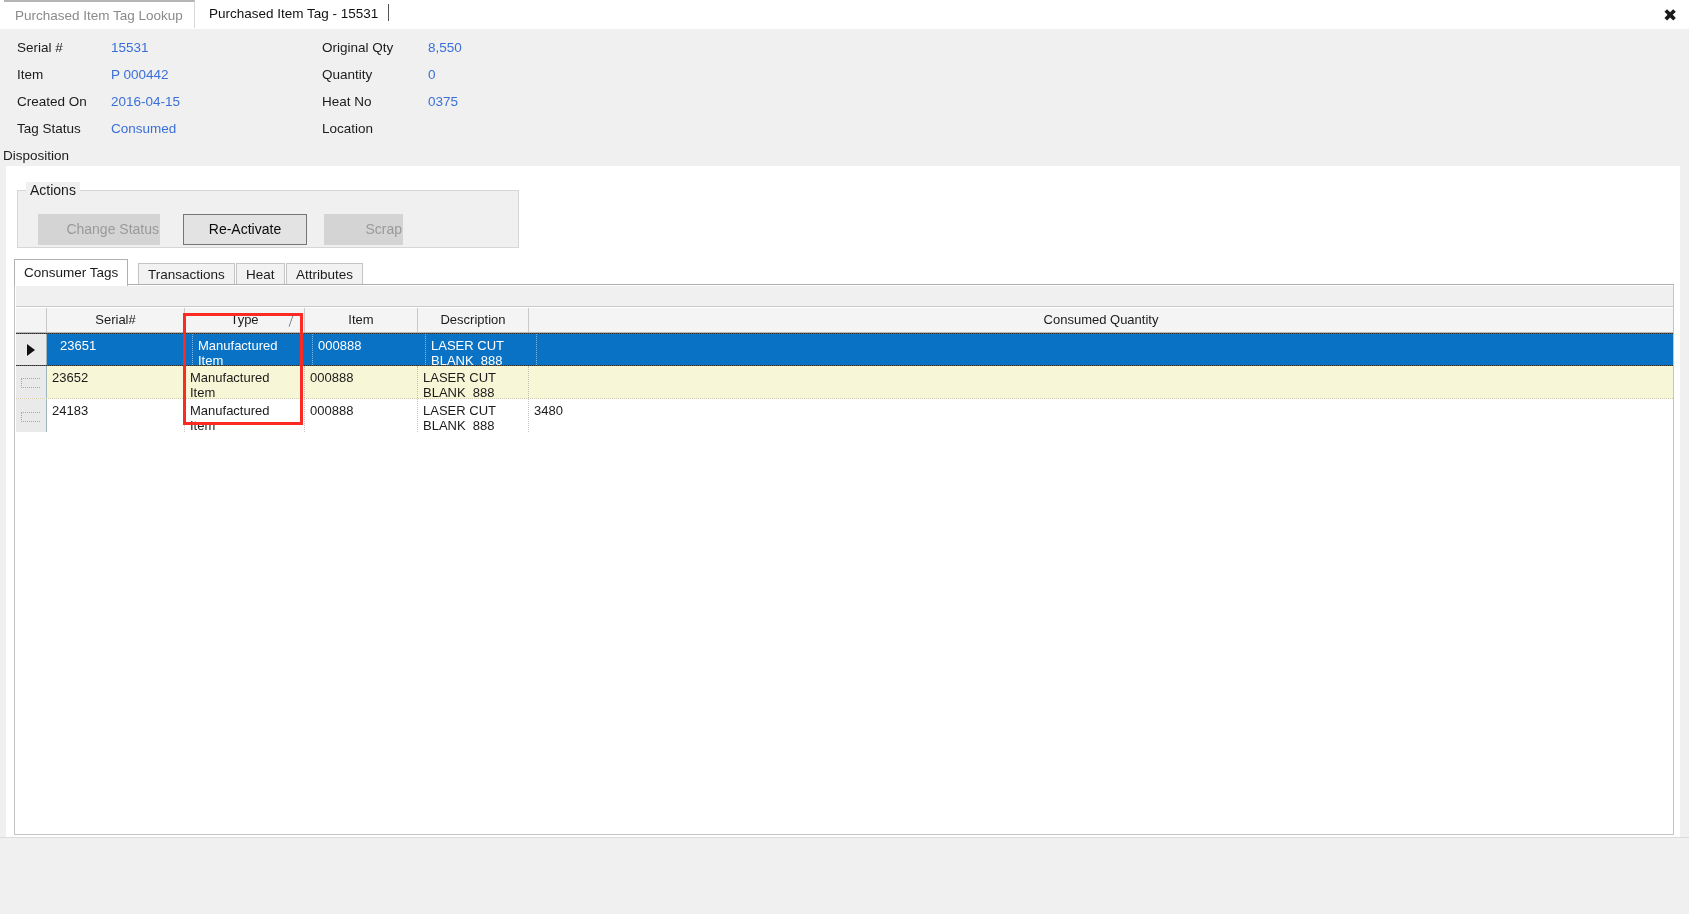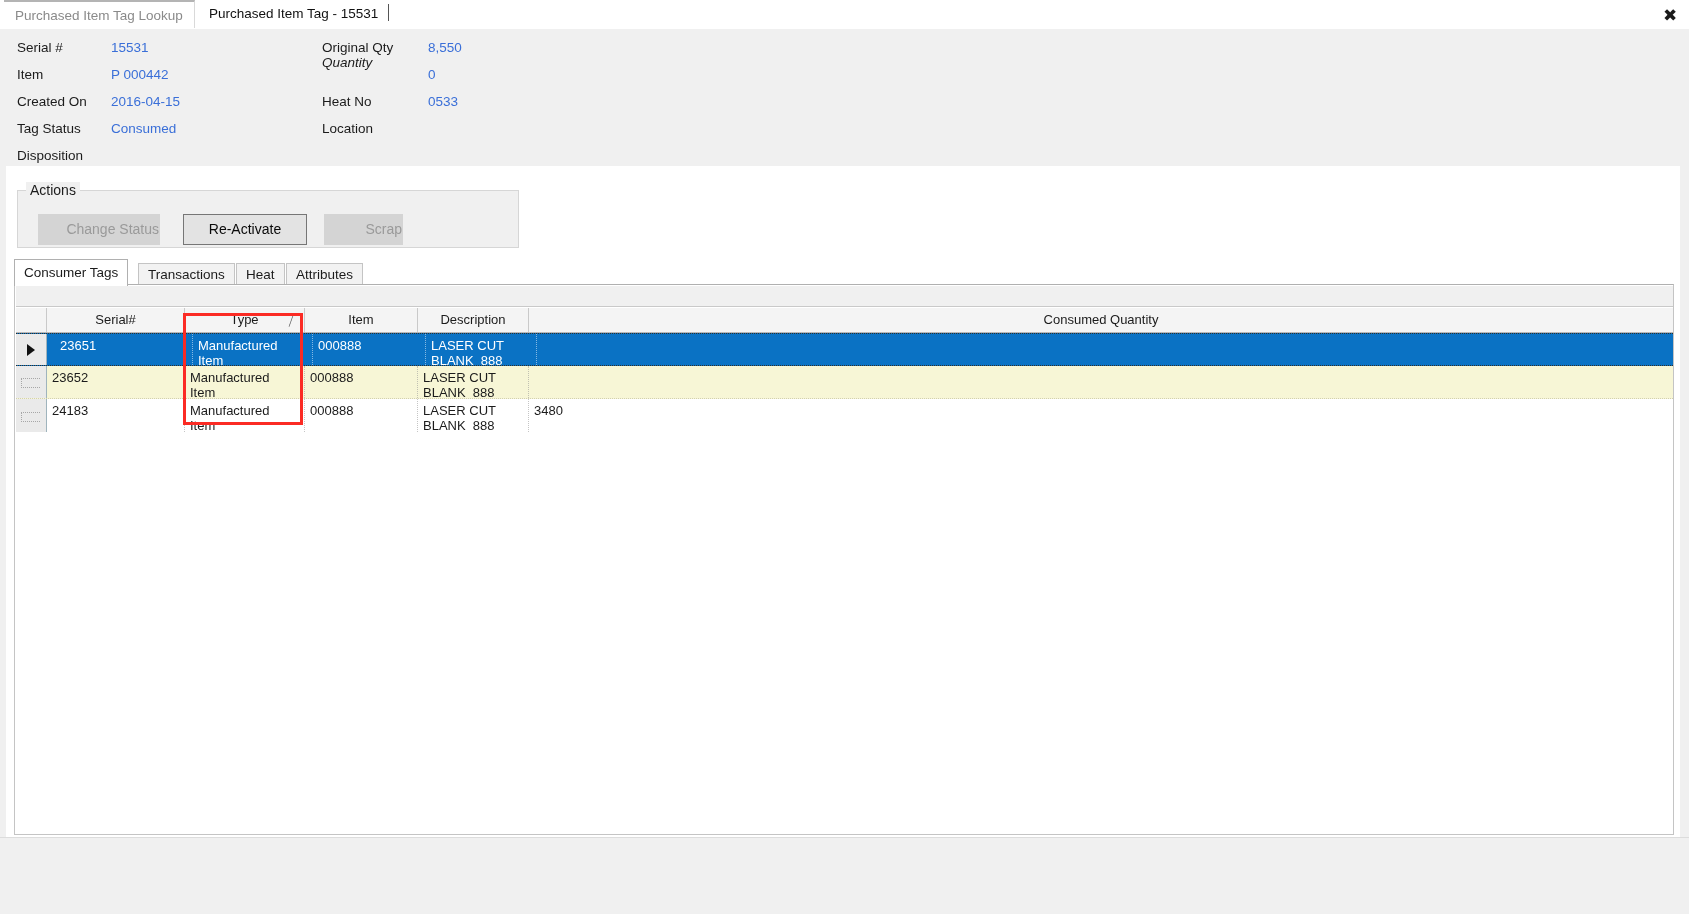--- a/index.html
+++ b/index.html
@@ -381,31 +381,31 @@
 
     <div class="fld-label" style="left:17px; top:38px;">Item</div>
     <div class="fld-value" style="left:111px; top:38px;">P 000442</div>
 
     <div class="fld-label" style="left:17px; top:65px;">Created On</div>
     <div class="fld-value" style="left:111px; top:65px;">2016-04-15</div>
 
     <div class="fld-label" style="left:17px; top:92px;">Tag Status</div>
     <div class="fld-value" style="left:111px; top:92px;">Consumed</div>
 
-    <div class="fld-label" style="left:17px; top:119px;">Disposition</div>
+    <div class="fld-label" style="left:3px; top:119px;">Disposition</div>
     <div class="fld-value" style="left:111px; top:119px;"></div>
 
     <div class="fld-label" style="left:322px; top:11px;">Original Qty</div>
     <div class="fld-value" style="left:428px; top:11px;">8,550</div>
 
-    <div class="fld-label" style="left:322px; top:26px;font-style:italic;">Quantity</div>
+    <div class="fld-label" style="left:322px; top:38px;">Quantity</div>
     <div class="fld-value" style="left:428px; top:38px;">0</div>
 
     <div class="fld-label" style="left:322px; top:65px;">Heat No</div>
-    <div class="fld-value" style="left:428px; top:65px;">0533</div>
+    <div class="fld-value" style="left:428px; top:65px;">0375</div>
 
     <div class="fld-label" style="left:322px; top:92px;text-align:center;">Location</div>
     <div class="fld-value" style="left:428px; top:92px;"></div>
   </div>
 
   <div id="actions-group"></div>
   <div id="actions-legend">Actions</div>
 
   <div class="btn disabled" style="left:38px; top:214px; width:122px;">Change Status</div>
   <div class="btn enabled" style="left:183px; top:214px; width:124px;">Re-Activate</div>

